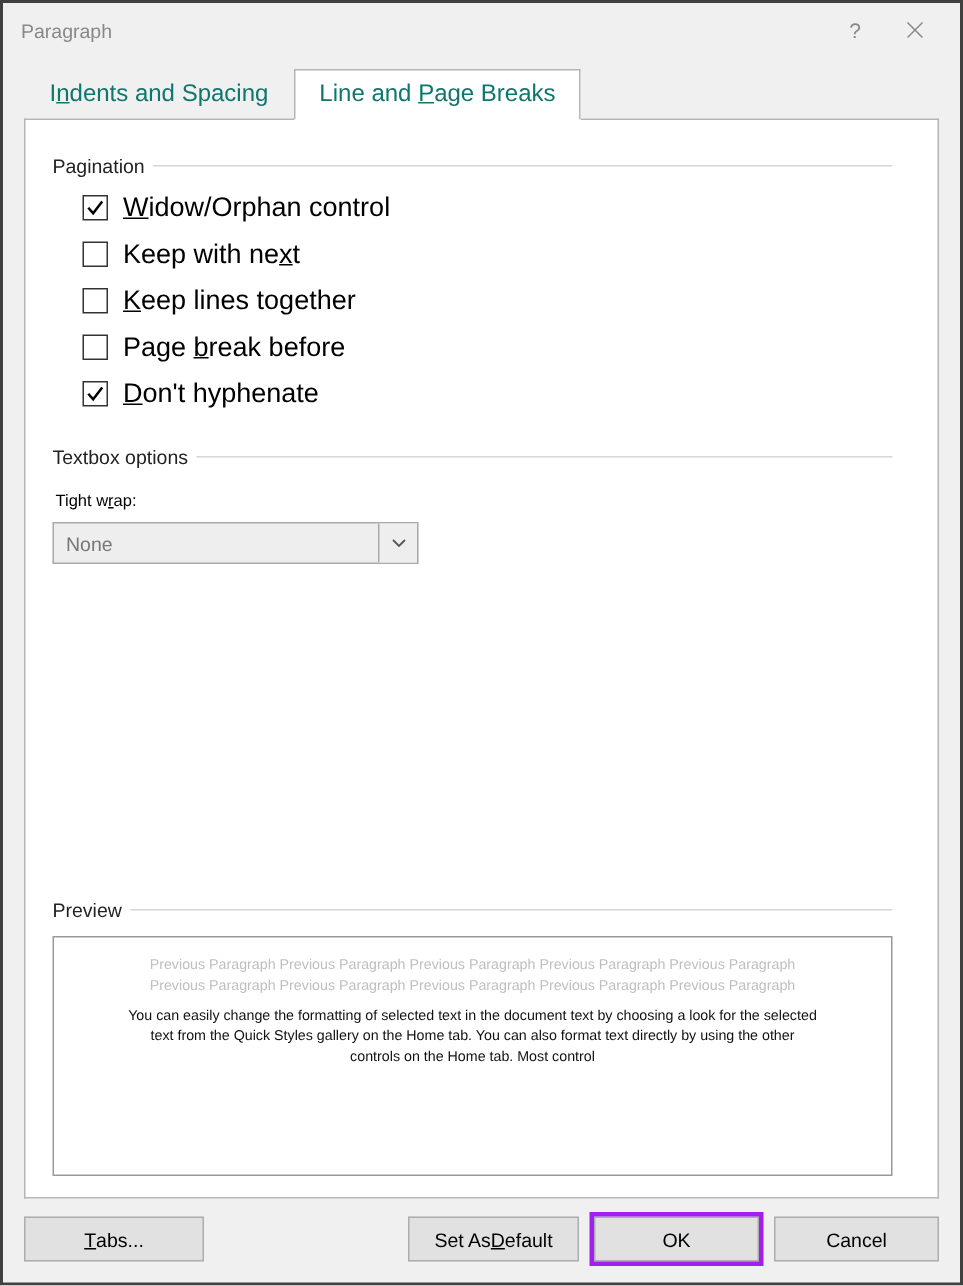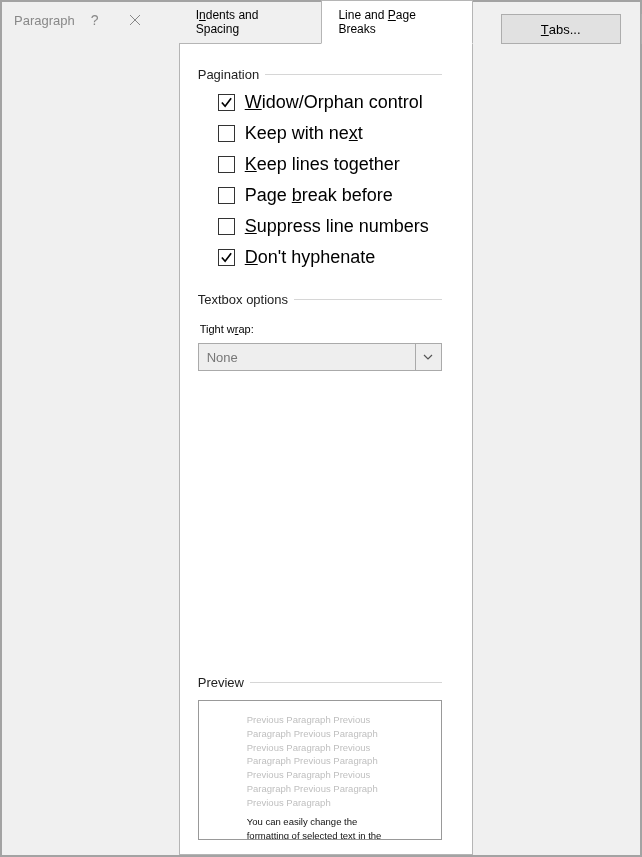--- a/index.html
+++ b/index.html
@@ -4,24 +4,24 @@
 <style>
   * { box-sizing: border-box; margin: 0; padding: 0; }
   body {
     font-family: "Segoe UI", Tahoma, sans-serif;
     font-size: 12px;
     background: #fff;
   }
   .outline {
     width: 642px;
     height: 857px;
-    border: 2px solid #a3a3a3;
+    border: 2px solid #404040;
     background: #f0f0f0;
     display: flex;
-    flex-direction: row;
+    flex-direction: column;
   }
   .titlebar {
     height: 36px;
     display: flex;
     align-items: center;
     padding: 0 10px 0 12px;
     color: #888;
   }
   .titlebar .title { font-size: 13px; flex: 0 0 auto; }
   .titlebar .spacer { flex: 1; }
@@ -39,22 +39,22 @@
     flex-direction: column;
   }
   .tabs {
     display: flex;
     align-items: flex-end;
     height: 32px;
     position: relative;
   }
   .tab {
     padding: 7px 16px;
-    font-size: 12px;
-    color: #000000;
+    font-size: 16px;
+    color: #0f766e;
     border: 1px solid transparent;
     position: relative;
     cursor: default;
   }
   .tab.active {
     background: #fff;
     border: 1px solid #b5b5b5;
     border-bottom: 1px solid #fff;
     z-index: 2;
   }
@@ -123,25 +123,26 @@
     width: 26px;
     border-left: 1px solid #aaa;
     display: flex; align-items: center; justify-content: center;
     background: #eeeeee;
   }
   .select-btn svg { width: 10px; height: 6px; }
   .spacer-flex { flex: 1; }
   .preview-box {
     border: 1px solid #999;
     background: #fff;
-    height: 140px;
+    height: 160px;
     padding: 12px 48px 8px 48px;
     overflow: hidden;
     font-size: 9.5px;
     line-height: 1.45;
+    text-align: center;
   }
   .preview-gray { color: #bfbfbf; margin-bottom: 6px; }
   .preview-black { color: #111; margin-bottom: 6px; }
   .button-row {
     display: flex;
     padding: 12px 14px 14px 14px;
     gap: 10px;
   }
   .btn {
     height: 30px;
@@ -217,24 +218,20 @@
         <span class="checkbox"></span>
         <span><span></span><span class="underline-char">K</span><span>eep lines together</span></span>
       </div>
       <div class="checkbox-row">
         <span class="checkbox"></span>
         <span><span>Page </span><span class="underline-char">b</span><span>reak before</span></span>
       </div>
 
 
       <div class="checkbox-row">
-        <span class="checkbox"></span>
-        <span><span></span><span class="underline-char">S</span><span>uppress line numbers</span></span>
-      </div>
-      <div class="checkbox-row">
         <span class="checkbox checked">
             <svg viewBox="0 0 14 14">
               <polyline points="2,7 5.5,11 12,2.5" fill="none" stroke="#000" stroke-width="1.8"></polyline>
             </svg>
           </span>
         <span><span></span><span class="underline-char">D</span><span>on't hyphenate</span></span>
       </div>
 
       <div class="section-header" style="margin-top:14px">
         <span class="label">Textbox options</span>

